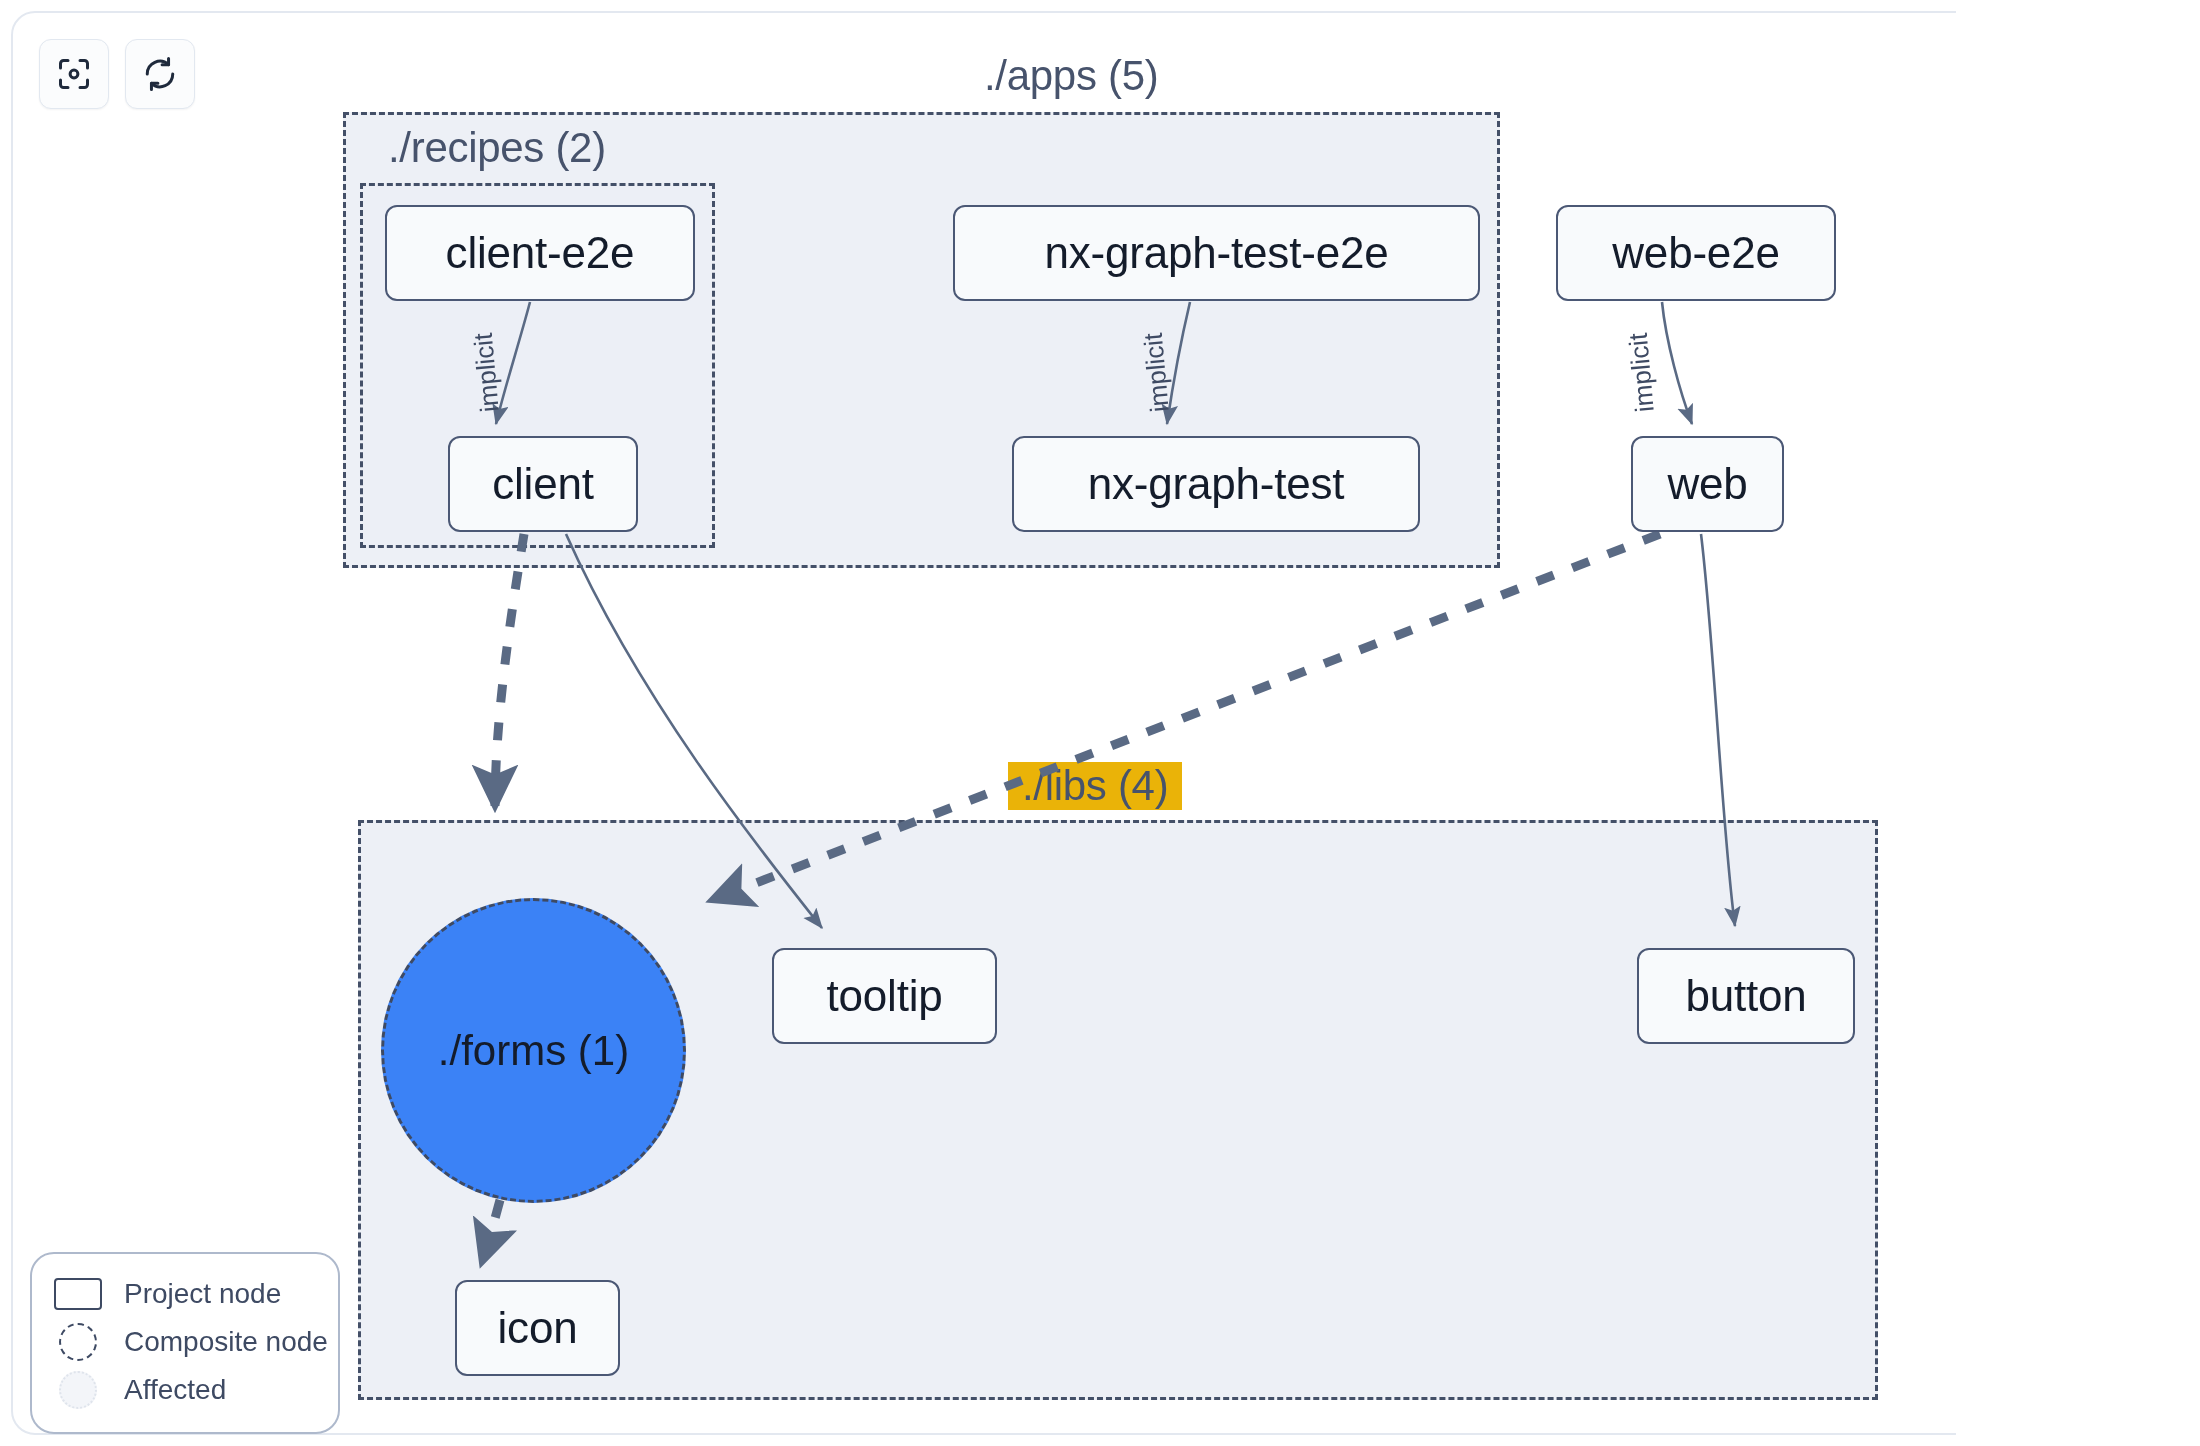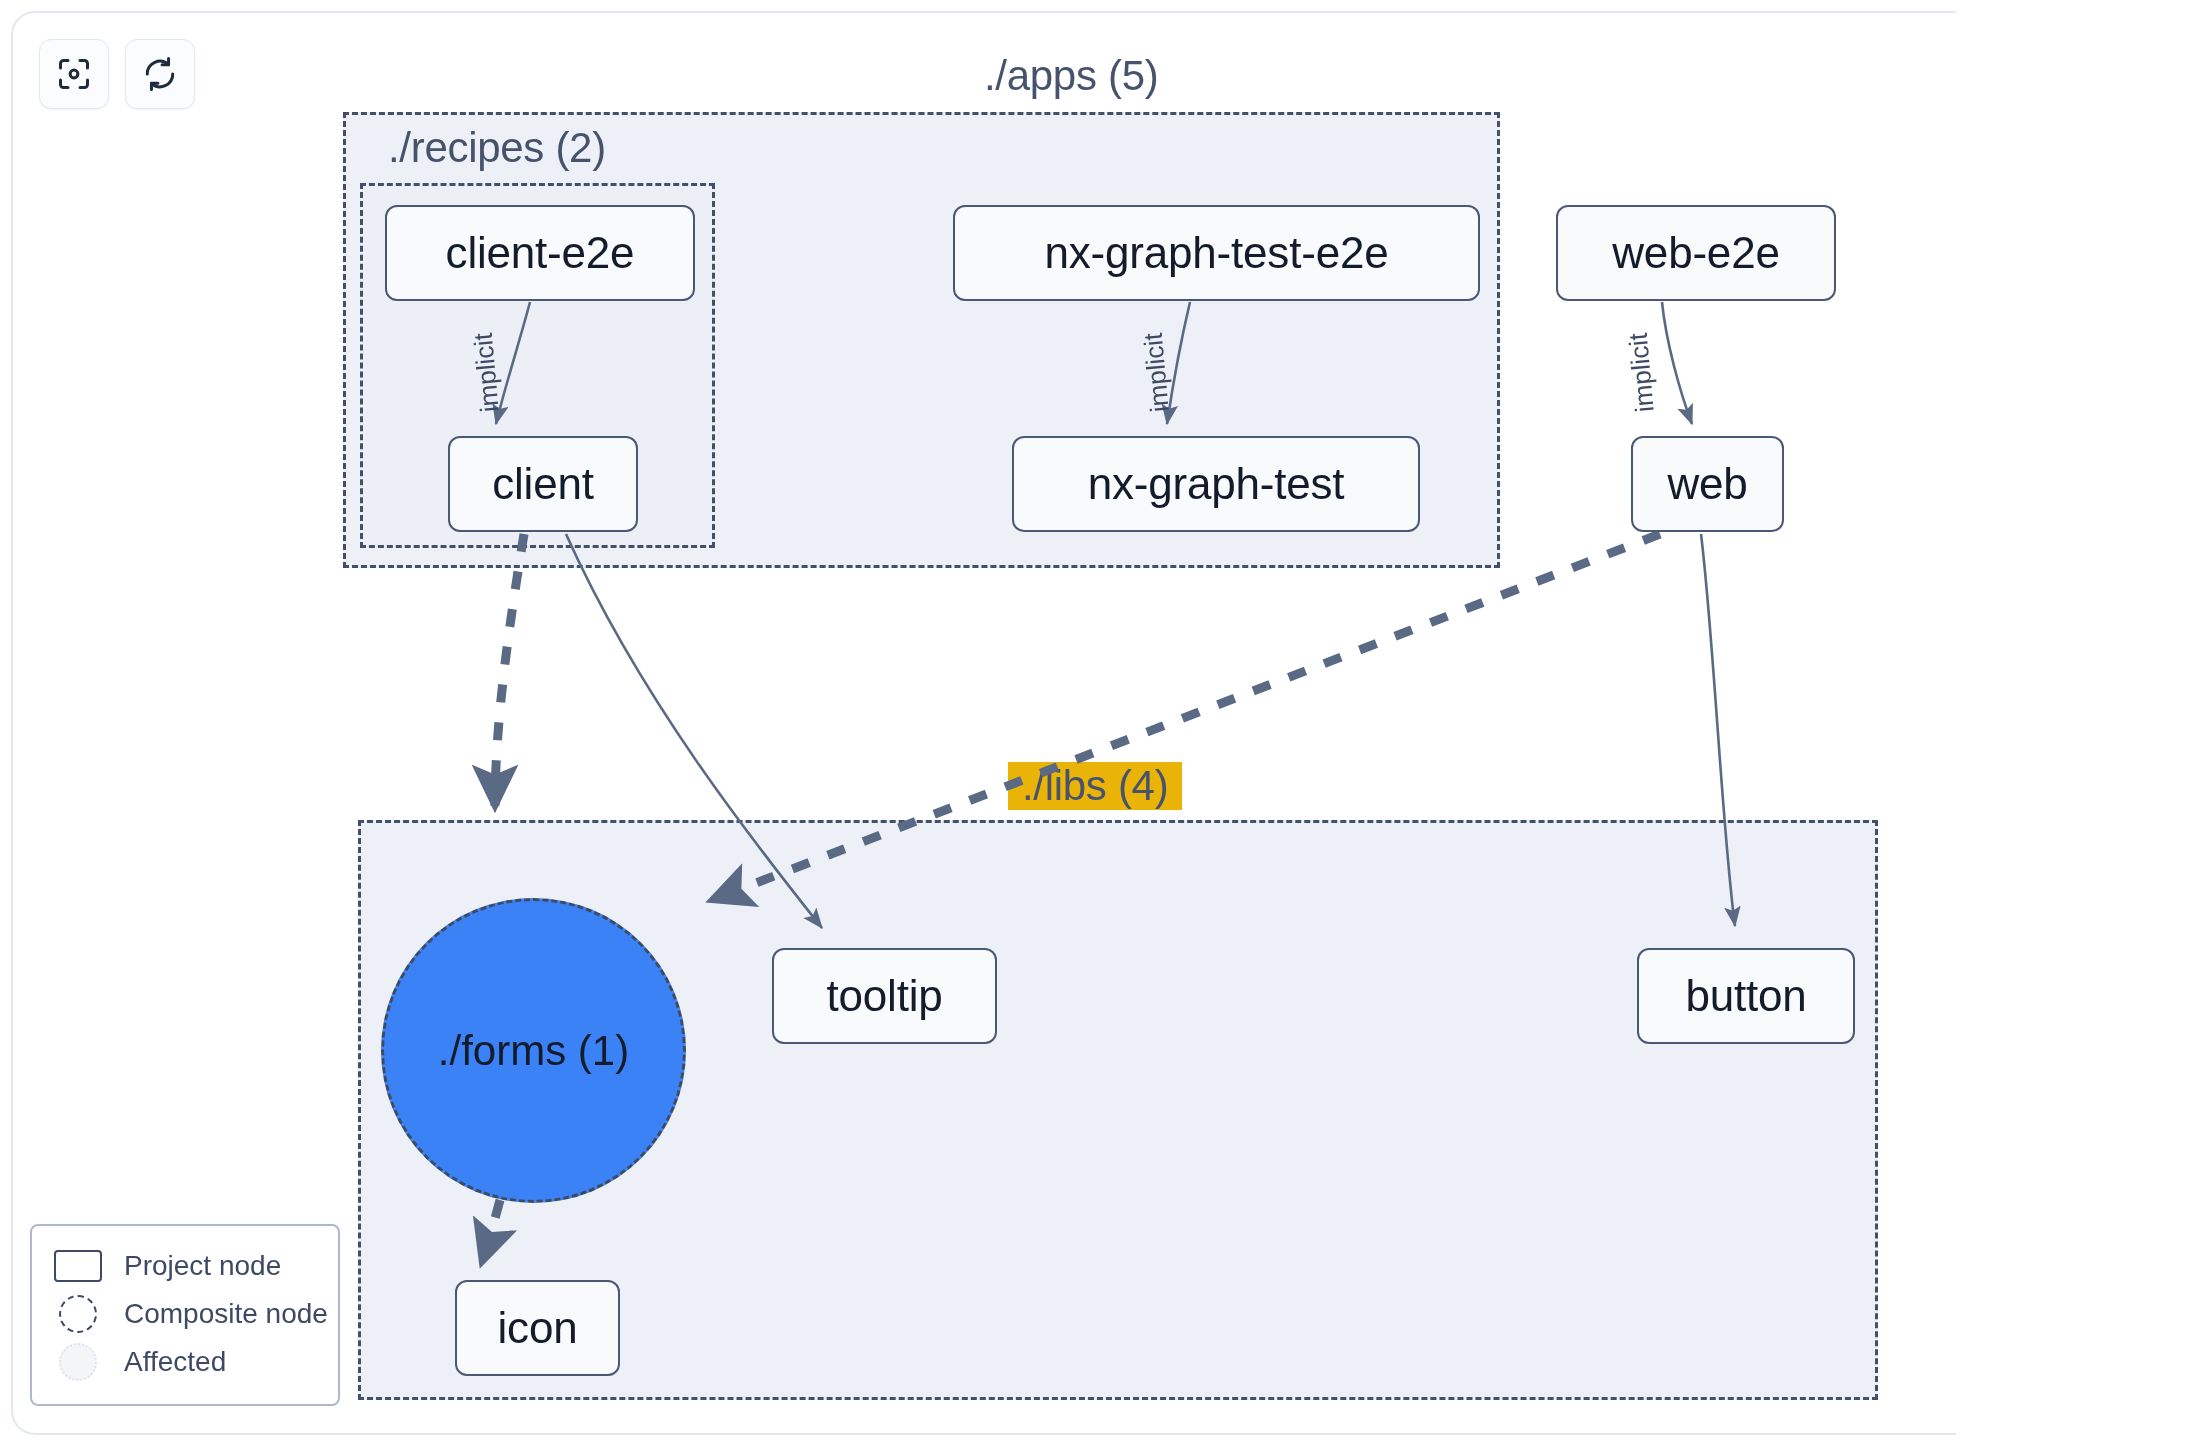--- a/index.html
+++ b/index.html
@@ -97,24 +97,24 @@
     font-size: 42px;
     color: #47536c;
     white-space: nowrap;
     z-index: 9;
     background: transparent;
     letter-spacing: -0.3px;
   }
   
   .legend {
     position: absolute;
-    left: 30px; top: 1224px;
+    left: 30px; top: 1252px;
     width: 310px;
     border: 2px solid #aeb9cc;
-    border-radius: 8px;
+    border-radius: 24px;
     background: #ffffff;
     padding: 16px 18px 18px 20px;
     z-index: 50;
   }
   .legend-row {
     display: flex;
     align-items: center;
     height: 48px;
     gap: 20px;
   }

